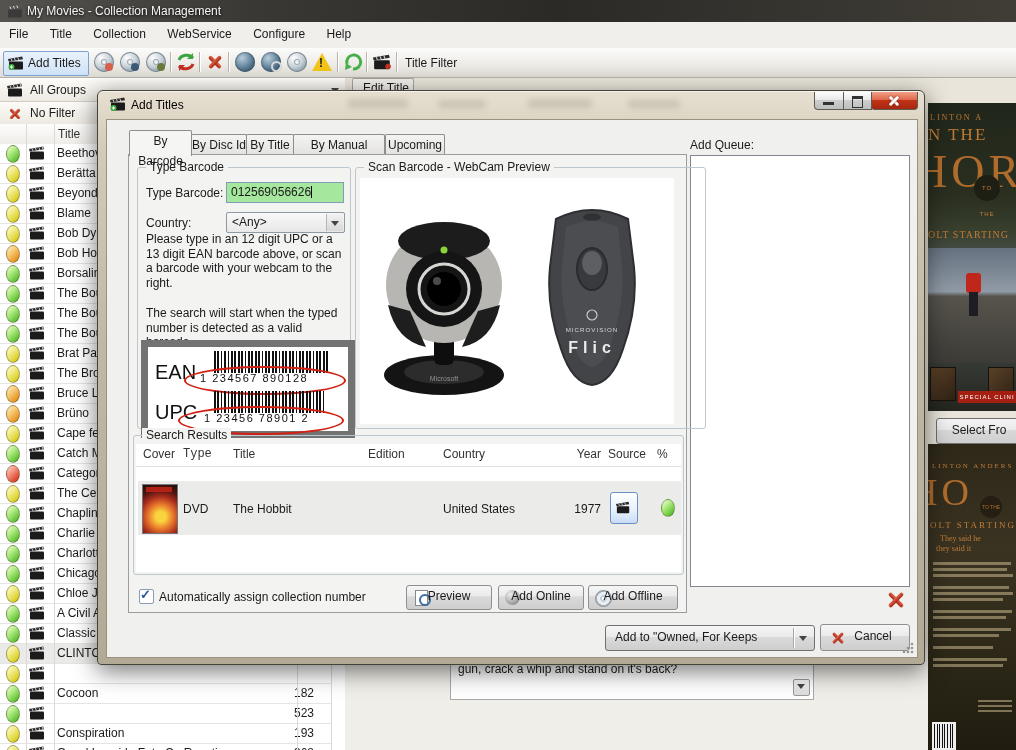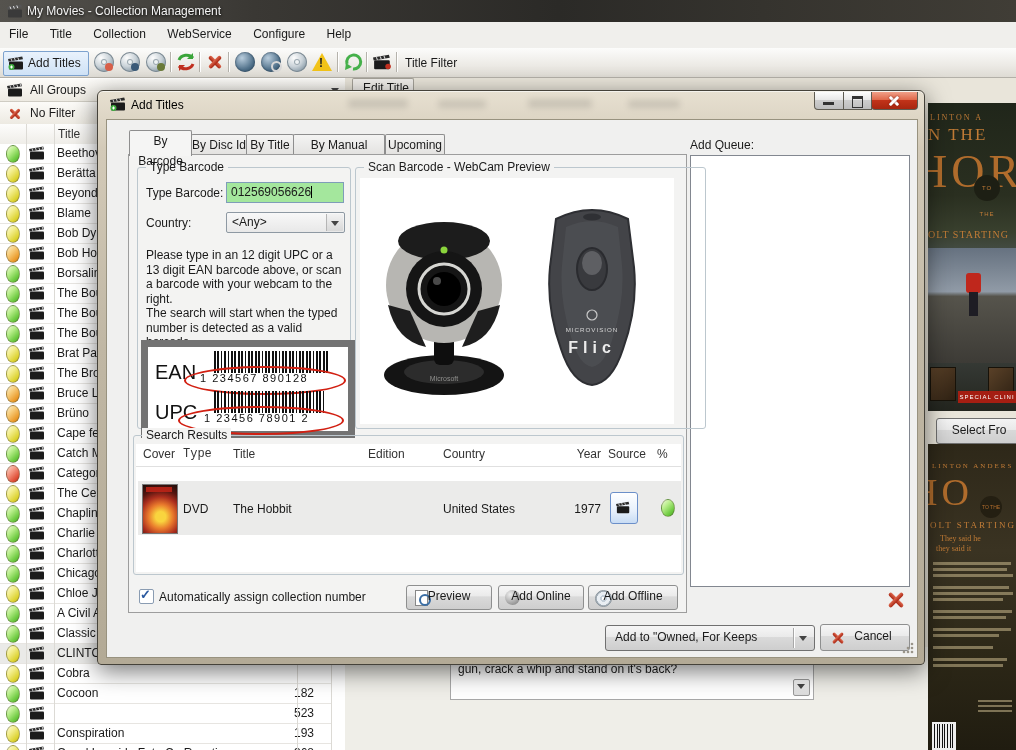--- a/index.html
+++ b/index.html
@@ -498,21 +498,20 @@
           <div class="t">CLINTON</div>
           <div class="n"></div>
         </div>
         <div class="srow">
           <div class="oval yellow"></div>
           <svg class="clap clapsvg" width="17" height="14" viewBox="0 0 17 14">
             <rect x="1" y="5.5" width="14" height="8" rx="1" fill="#1b1b1b"></rect>
             <path d="M0.6,5.6 L15,3.2 L14.2,0.6 L0,3 Z" fill="#2b2b2b"></path>
             <path d="M3,2.6 l1,2.6 M6.4,2 l1,2.6 M9.8,1.5 l1,2.6 M13.2,1 l0.8,2.3" stroke="#cfcfcf" stroke-width="1"></path>
           </svg>
-          <div class="t">Cobra</div>
           <div class="n"></div>
         </div>
         <div class="srow">
           <div class="oval green"></div>
           <svg class="clap clapsvg" width="17" height="14" viewBox="0 0 17 14">
             <rect x="1" y="5.5" width="14" height="8" rx="1" fill="#1b1b1b"></rect>
             <path d="M0.6,5.6 L15,3.2 L14.2,0.6 L0,3 Z" fill="#2b2b2b"></path>
             <path d="M3,2.6 l1,2.6 M6.4,2 l1,2.6 M9.8,1.5 l1,2.6 M13.2,1 l0.8,2.3" stroke="#cfcfcf" stroke-width="1"></path>
           </svg>
           <div class="t">Cocoon</div>
@@ -681,21 +680,21 @@
           <div class="legend">Type Barcode</div>
           <div class="abs" style="left:8px;top:18px;">Type Barcode:</div>
           <div class="inp-green" style="left:88px;top:14px;width:112px;height:19px;"><span>012569056626</span><span class="caret"></span></div>
           <div class="abs" style="left:8px;top:48px;">Country:</div>
           <div class="combo" style="left:88px;top:44px;width:112px;height:19px;">
             <span>&lt;Any&gt;</span>
             <div class="cbtn">
                 <div class="tri-down"></div>
               </div>
           </div>
-          <div class="para" style="left:8px;top:80px;">Please type in an 12 digit UPC or a 13 digit EAN barcode above, or scan a barcode with your webcam to the right.</div>
+          <div class="para" style="left:8px;top:64px;">Please type in an 12 digit UPC or a 13 digit EAN barcode above, or scan a barcode with your webcam to the right.</div>
           <div class="para" style="left:8px;top:138px;">The search will start when the typed number is detected as a valid barcode.</div>
 
           <div class="bcbox" style="left:3px;top:172px;width:200px;height:84px;">
             <div class="bclabel" style="left:7px;top:14px;">EAN</div>
             <div class="stripes" style="left:66px;top:4px;width:116px;height:22px;"></div>
             <div class="bcdigits" style="left:52px;top:25px;">1 234567 890128</div>
             <div class="red-ellipse" style="left:36px;top:19px;width:158px;height:25px;"></div>
             <div class="bclabel" style="left:7px;top:54px;">UPC</div>
             <div class="stripes" style="left:66px;top:44px;width:110px;height:22px;"></div>
             <div class="bcdigits" style="left:48px;top:65px;margin-left:8px;">1 23456 78901 2</div>

